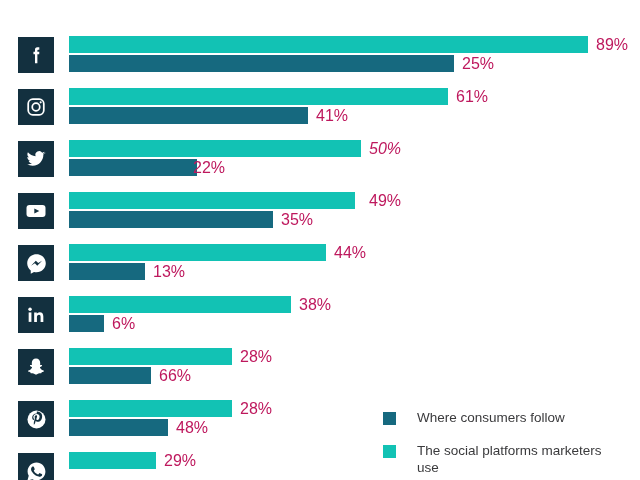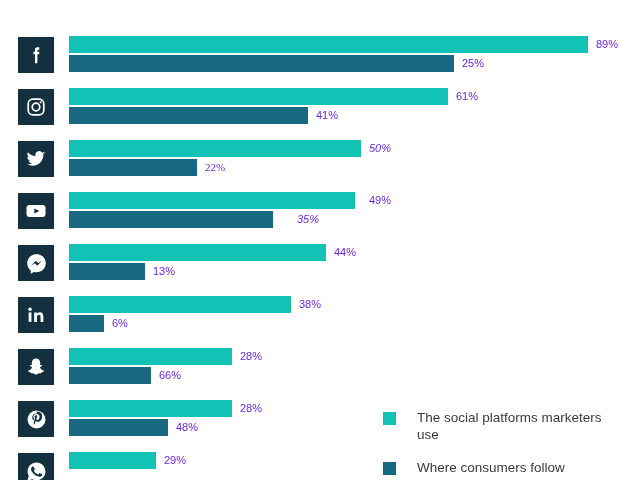--- a/index.html
+++ b/index.html
@@ -82,22 +82,22 @@
     height: 17px;
   }
   .bar.marketers { background: #12c2b4; }
   .bar.consumers { background: #16697f; }
 
   .bar-label {
     position: absolute;
     top: 0;
     height: 17px;
     line-height: 17px;
-    font-size: 11px;
-    color: #6d28d9;
+    font-size: 16px;
+    color: #be185d;
     white-space: nowrap;
   }
 
   
   .legend {
     position: absolute;
     left: 383px;
     top: 409px;
     width: 250px;
   }
@@ -173,39 +173,39 @@
             <path d="M22 5.9c-.7.3-1.5.5-2.4.6.9-.5 1.5-1.3 1.8-2.3-.8.5-1.7.8-2.6 1A4.1 4.1 0 0 0 11.6 9c-3.4-.2-6.4-1.8-8.4-4.3-.4.6-.6 1.3-.6 2.1 0 1.4.7 2.7 1.8 3.4-.7 0-1.3-.2-1.9-.5 0 2 1.4 3.7 3.3 4.1-.3.1-.7.1-1.1.1-.3 0-.5 0-.8-.1.5 1.7 2.1 2.9 3.9 2.9A8.3 8.3 0 0 1 2 17.5a11.6 11.6 0 0 0 6.3 1.8c7.6 0 11.7-6.3 11.7-11.7v-.5c.8-.6 1.5-1.3 2-2.2z"></path>
           </svg>
         </div>
         <div class="bars">
           <div class="bar-line">
             <div class="bar marketers" style="width: 292px;"></div>
             <span class="bar-label" style="left: 300px; font-style: italic;">50%</span>
           </div>
           <div class="bar-line">
             <div class="bar consumers" style="width: 128px;"></div>
-            <span class="bar-label" style="left: 136px; font-family: Liberation Serif, serif;">22%</span>
+            <span class="bar-label" style="left: 124px;">22%</span>
           </div>
         </div>
       </div>
       <div class="row">
         <div class="icon-box">
           <svg width="24" height="24" viewBox="0 0 24 24">
             <rect x="2.5" y="6" width="19" height="12" rx="3" fill="#fff"></rect>
             <path d="M10.3 9.4l5 2.6-5 2.6z" fill="#13303f"></path>
           </svg>
         </div>
         <div class="bars">
           <div class="bar-line">
             <div class="bar marketers" style="width: 286px;"></div>
             <span class="bar-label" style="left: 300px;">49%</span>
           </div>
           <div class="bar-line">
             <div class="bar consumers" style="width: 204px;"></div>
-            <span class="bar-label" style="left: 228px; font-style: italic;">35%</span>
+            <span class="bar-label" style="left: 212px;">35%</span>
           </div>
         </div>
       </div>
       <div class="row">
         <div class="icon-box">
           <svg width="23" height="23" viewBox="0 0 24 24">
             <path d="M12 2.4C6.5 2.4 2.3 6.4 2.3 11.8c0 3 1.4 5.7 3.7 7.4v3.5l3.4-1.9c.8.2 1.7.3 2.6.3 5.5 0 9.7-4 9.7-9.3S17.5 2.4 12 2.4z" fill="#fff"></path>
             <path d="M6.3 14.3l5-5.3 2.5 2.6 4-2.6-5 5.3-2.5-2.6z" fill="#13303f"></path>
           </svg>
         </div>
@@ -285,22 +285,22 @@
           <div class="bar-line">
             <div class="bar marketers" style="width: 87px;"></div>
             <span class="bar-label" style="left: 95px;">29%</span>
           </div>
         </div>
       </div>
     </div>
 
   <div class="legend">
       <div class="legend-item">
+        <span class="legend-swatch consumers"></span>
+        <span class="legend-text">Where consumers follow</span>
+      </div>
+      <div class="legend-item">
         <span class="legend-swatch marketers"></span>
         <span class="legend-text">The social platforms marketers use</span>
       </div>
-      <div class="legend-item">
-        <span class="legend-swatch consumers"></span>
-        <span class="legend-text">Where consumers follow</span>
-      </div>
     </div>
 
 </div>
 
 </body></html>

